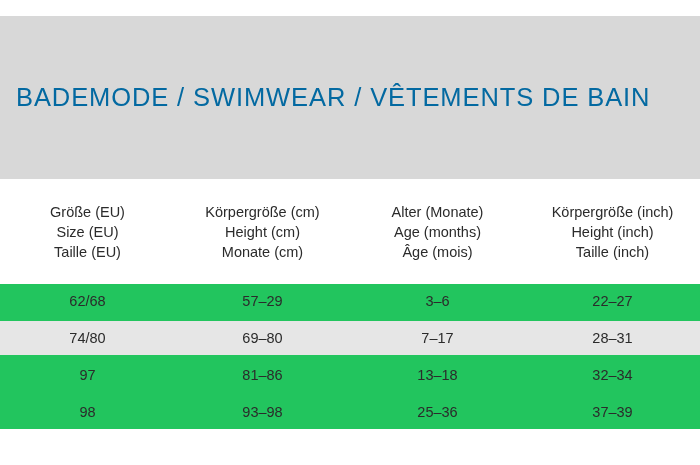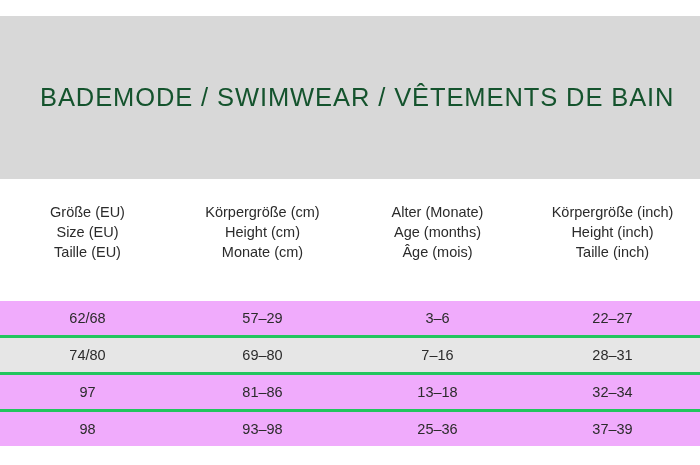--- a/index.html
+++ b/index.html
@@ -30,23 +30,22 @@
     height: 163px;
     background: #d8d8d8;
     display: flex;
     align-items: center;
   }
   .banner-title {
     padding-left: 16px;
     font-size: 25.5px;
     letter-spacing: 0.9px;
     font-weight: 400;
-    color: #14532d;
+    color: #0369a1;
     white-space: nowrap;
-    margin-left: 24px;
   }
   
   .table-wrap {
     position: absolute;
     left: 0;
     top: 179px;
     width: 700px;
   }
   table.size-table {
     border-collapse: collapse;
@@ -57,37 +56,37 @@
   table.size-table col.c2 { width: 175px; }
   table.size-table col.c3 { width: 175px; }
   table.size-table col.c4 { width: 175px; }
 
   thead th {
     font-weight: 400;
     font-size: 14.5px;
     line-height: 20px;
     text-align: center;
     vertical-align: top;
-    padding: 23px 4px 39px 4px;
+    padding: 23px 4px 22px 4px;
     color: #2b2b2b;
     background: #ffffff;
   }
   thead th .hl {
     display: block;
     white-space: nowrap;
   }
   tbody td {
     font-size: 14.5px;
     text-align: center;
     padding: 9px 4px 9px 4px;
     color: #2b2b2b;
     border-top: 3px solid #22c55e;
     white-space: nowrap;
   }
-  tbody tr.odd td { background: #f0abfc; }
+  tbody tr.odd td { background: #22c55e; }
   tbody tr.even td { background: #e6e6e6; }
   tbody tr:first-child td { border-top: none; }
 </style>
 </head>
 <body>
 
 <div class="page">
 
   <div class="banner">
     <div class="banner-title">BADEMODE / SWIMWEAR / VÊTEMENTS DE BAIN</div>
@@ -128,21 +127,21 @@
       <tbody>
         <tr class="odd">
           <td>62/68</td>
           <td>57–29</td>
           <td>3–6</td>
           <td>22–27</td>
         </tr>
         <tr class="even">
           <td>74/80</td>
           <td>69–80</td>
-          <td>7–16</td>
+          <td>7–17</td>
           <td>28–31</td>
         </tr>
         <tr class="odd">
           <td>97</td>
           <td>81–86</td>
           <td>13–18</td>
           <td>32–34</td>
         </tr>
         <tr class="odd">
           <td>98</td>

